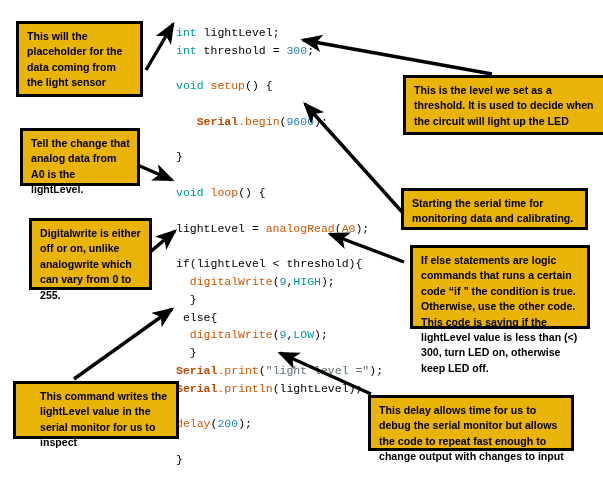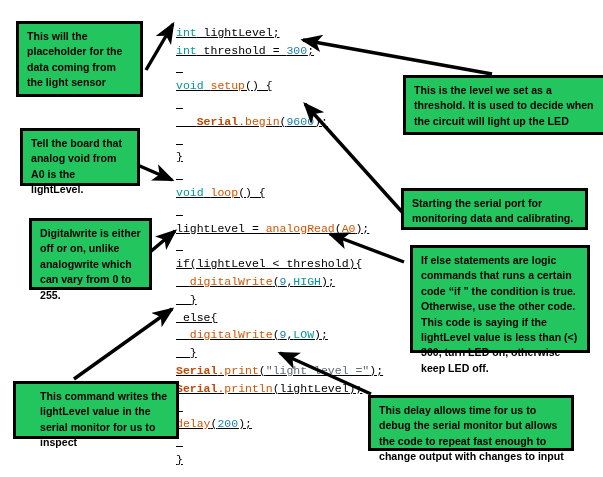--- a/index.html
+++ b/index.html
@@ -22,33 +22,33 @@
     left: 176px;
     top: 6px;
     width: 240px;
     font-family: "Liberation Mono", "DejaVu Sans Mono", monospace;
     font-size: 11.5px;
     line-height: 17.8px;
     white-space: pre;
     color: #000000;
     letter-spacing: 0px;
   }
-  #code .ln { display: block; height: 17.8px; text-decoration: underline; }
+  #code .ln { display: block; height: 17.8px; }
   .k  { color: #00979c; }            
   .f  { color: #d35400; }            
   .fb { color: #bf4904; font-weight: bold; } 
   .n  { color: #1b7fb5; }            
   .s  { color: #5c6b73; }            
   .p  { color: #000000; }            
 
   
   .note {
     position: absolute;
     box-sizing: border-box;
-    background: #22c55e;
+    background: #eab308;
     border: 3px solid #000000;
     color: #000000;
     font-family: "Liberation Sans", sans-serif;
     font-size: 10.6px;
     line-height: 15.4px;
     font-weight: 600;
     padding: 5px 7px 5px 8px;
     z-index: 5;
   }
   .note p { margin: 0; }
@@ -94,40 +94,40 @@
 
   <div id="code">
 <span class="ln"><span class="k">int</span><span class="p"> lightLevel;</span></span><span class="ln"><span class="k">int</span><span class="p"> threshold = </span><span class="n">300</span><span class="p">;</span></span><span class="ln"> </span><span class="ln"><span class="k">void</span><span class="p"> </span><span class="f">setup</span><span class="p">() {</span></span><span class="ln"> </span><span class="ln"><span class="p">   </span><span class="fb">Serial</span><span class="f">.begin</span><span class="p">(</span><span class="n">9600</span><span class="p">);</span></span><span class="ln"> </span><span class="ln"><span class="p">}</span></span><span class="ln"> </span><span class="ln"><span class="k">void</span><span class="p"> </span><span class="f">loop</span><span class="p">() {</span></span><span class="ln"> </span><span class="ln"><span class="p">lightLevel = </span><span class="f">analogRead</span><span class="p">(</span><span class="f">A0</span><span class="p">);</span></span><span class="ln"> </span><span class="ln"><span class="p">if(lightLevel &lt; threshold){</span></span><span class="ln"><span class="p">  </span><span class="f">digitalWrite</span><span class="p">(</span><span class="n">9</span><span class="p">,</span><span class="k">HIGH</span><span class="p">);</span></span><span class="ln"><span class="p">  }</span></span><span class="ln"><span class="p"> else{</span></span><span class="ln"><span class="p">  </span><span class="f">digitalWrite</span><span class="p">(</span><span class="n">9</span><span class="p">,</span><span class="k">LOW</span><span class="p">);</span></span><span class="ln"><span class="p">  }</span></span><span class="ln"><span class="fb">Serial</span><span class="f">.print</span><span class="p">(</span><span class="s">"light level ="</span><span class="p">);</span></span><span class="ln"><span class="fb">Serial</span><span class="f">.println</span><span class="p">(lightLevel);</span></span><span class="ln"> </span><span class="ln"><span class="f">delay</span><span class="p">(</span><span class="n">200</span><span class="p">);</span></span><span class="ln"> </span><span class="ln"><span class="p">}</span></span>
   </div>
 
   <div class="note" style="left:16px; top:21px; width:127px; height:76px;">
     <p>This will the placeholder for the  data coming from the light sensor</p>
   </div>
 
   <div class="note" style="left:20px; top:128px; width:120px; height:58px;">
-    <p>Tell the board that analog void from A0 is the lightLevel.</p>
+    <p>Tell the change that analog data from A0 is the lightLevel.</p>
   </div>
 
   <div class="note" style="left:13px; top:218px; width:123px; height:72px;margin-left:16px;">
     <p>Digitalwrite is either off or on, unlike analogwrite which can vary from 0 to 255.</p>
   </div>
 
   <div class="note" style="left:13px; top:381px; width:166px; height:58px;padding-left:24px;">
     <p>This command writes the lightLevel value in the serial monitor for us to inspect</p>
   </div>
 
   <div class="note" style="left:403px; top:75px; width:204px; height:60px;">
     <p>This is the level we set as a threshold. It is used to decide when the circuit will light up the LED</p>
   </div>
 
   <div class="note" style="left:401px; top:188px; width:187px; height:42px;">
-    <p>Starting the serial port for monitoring data and calibrating.</p>
+    <p>Starting the serial time for monitoring data and calibrating.</p>
   </div>
 
-  <div class="note" style="left:410px; top:245px; width:180px; height:108px;">
+  <div class="note" style="left:410px; top:245px; width:180px; height:84px;">
     <p>If else statements are logic commands that runs a certain code “if ” the condition is true. Otherwise, use the other code. This code is saying if the lightLevel value is less than (&lt;) 300, turn LED on, otherwise keep LED off.</p>
   </div>
 
   <div class="note" style="left:368px; top:395px; width:206px; height:56px;">
     <p>This delay allows time for us to debug the serial monitor but allows the code to repeat fast enough to change output with changes to input</p>
   </div>
 
 </div>
 
 </body></html>

